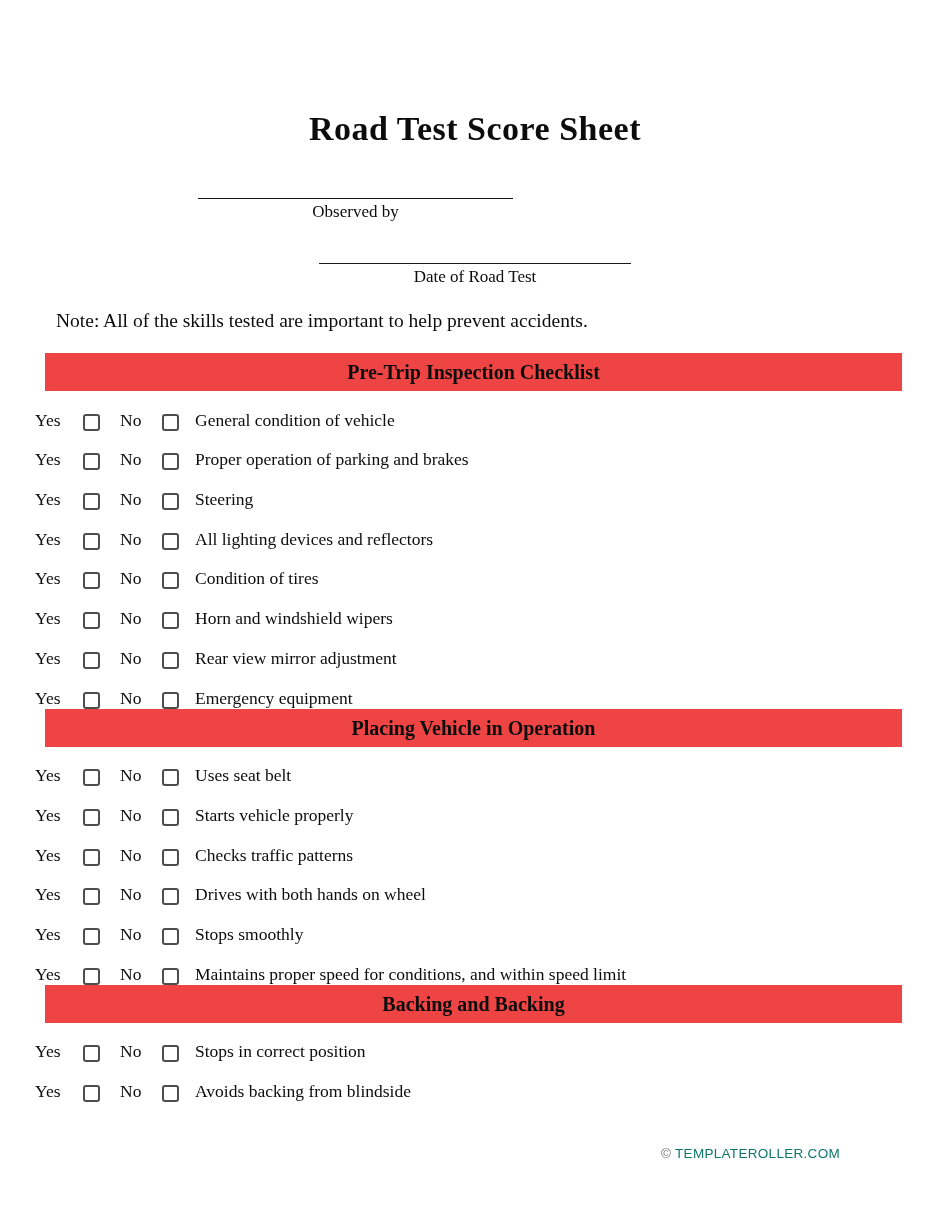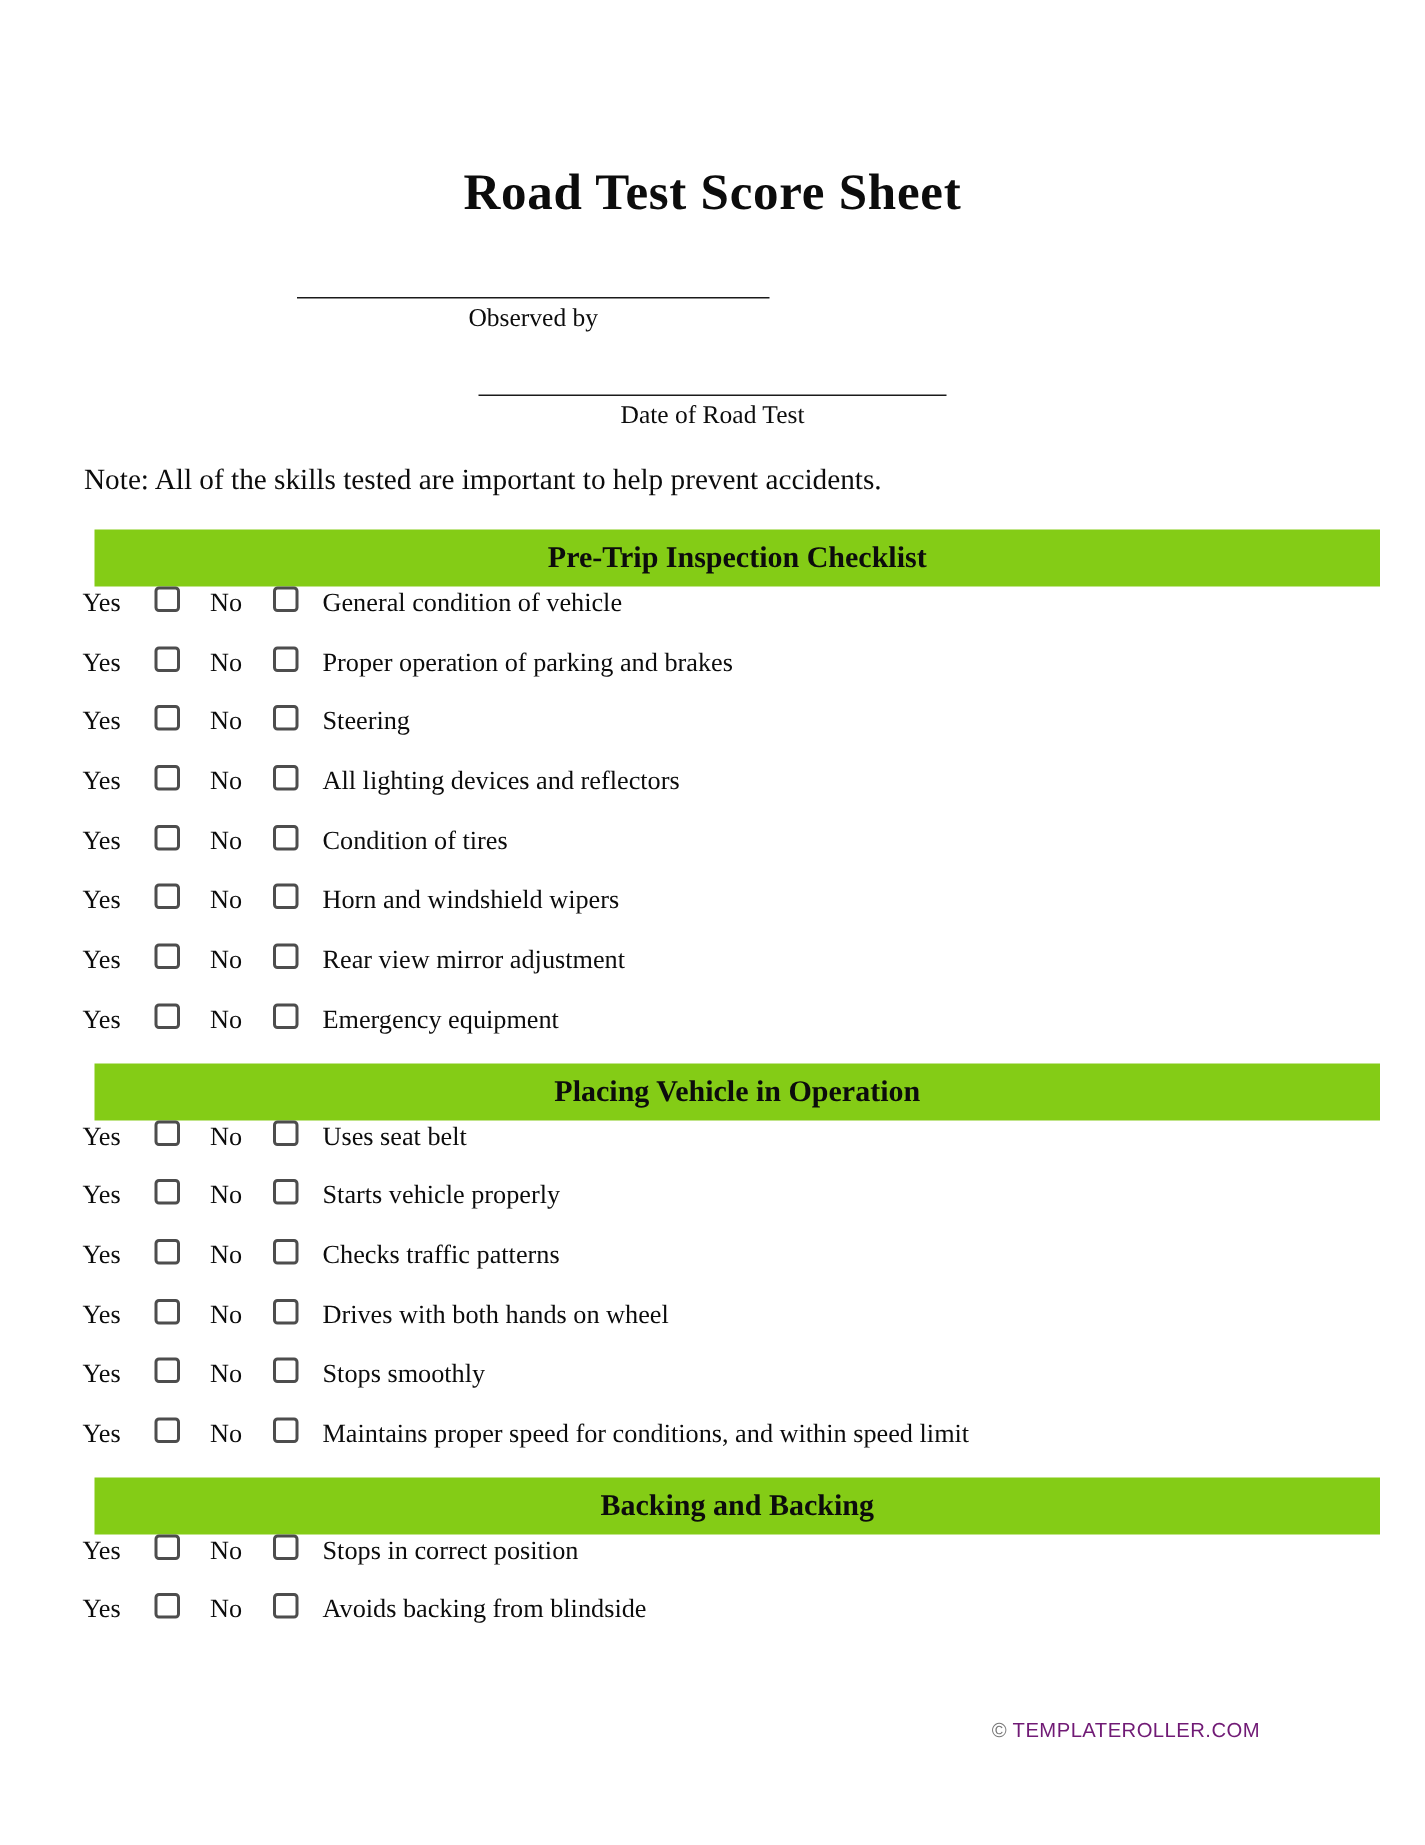--- a/index.html
+++ b/index.html
@@ -41,33 +41,33 @@
 
   .note {
     margin-top: 23px;
     padding-left: 56px;
     font-size: 19.5px;
   }
 
   .sections { margin-top: 21px; }
   .band {
     width: 857px;
-    margin-left: 63px;
+    margin-left: 45px;
     height: 38px;
     line-height: 38px;
-    background: #84cc16;
+    background: #ef4444;
     text-align: center;
     font-size: 20px;
     font-weight: bold;
   }
   .row {
     height: 39.7px;
     display: flex;
-    align-items: flex-start;
-    padding-left: 55px;
+    align-items: flex-end;
+    padding-left: 35px;
     font-size: 17.5px;
   }
   .lbl.yes { width: 48px; }
   .lbl.no  { width: 42px; margin-left: 20px; }
   .cb {
     width: 17px; height: 17px;
     border: 2px solid #4d4d4d;
     border-radius: 3px;
     background: #ffffff;
     flex: 0 0 auto;
@@ -76,21 +76,21 @@
 
   .footer {
     margin-top: 44px;
     padding-right: 110px;
     text-align: right;
     font-family: "Liberation Sans", sans-serif;
     font-size: 13.5px;
   }
   .footer .copy { color: #777777; margin-right: 4px; }
   .footer a {
-    color: #701a75;
+    color: #0f766e;
     text-decoration: none;
     letter-spacing: 0.3px;
   }
 </style>
 </head>
 <body>
 
 <div class="page">
 
   <h1 class="title">Road Test Score Sheet</h1>

